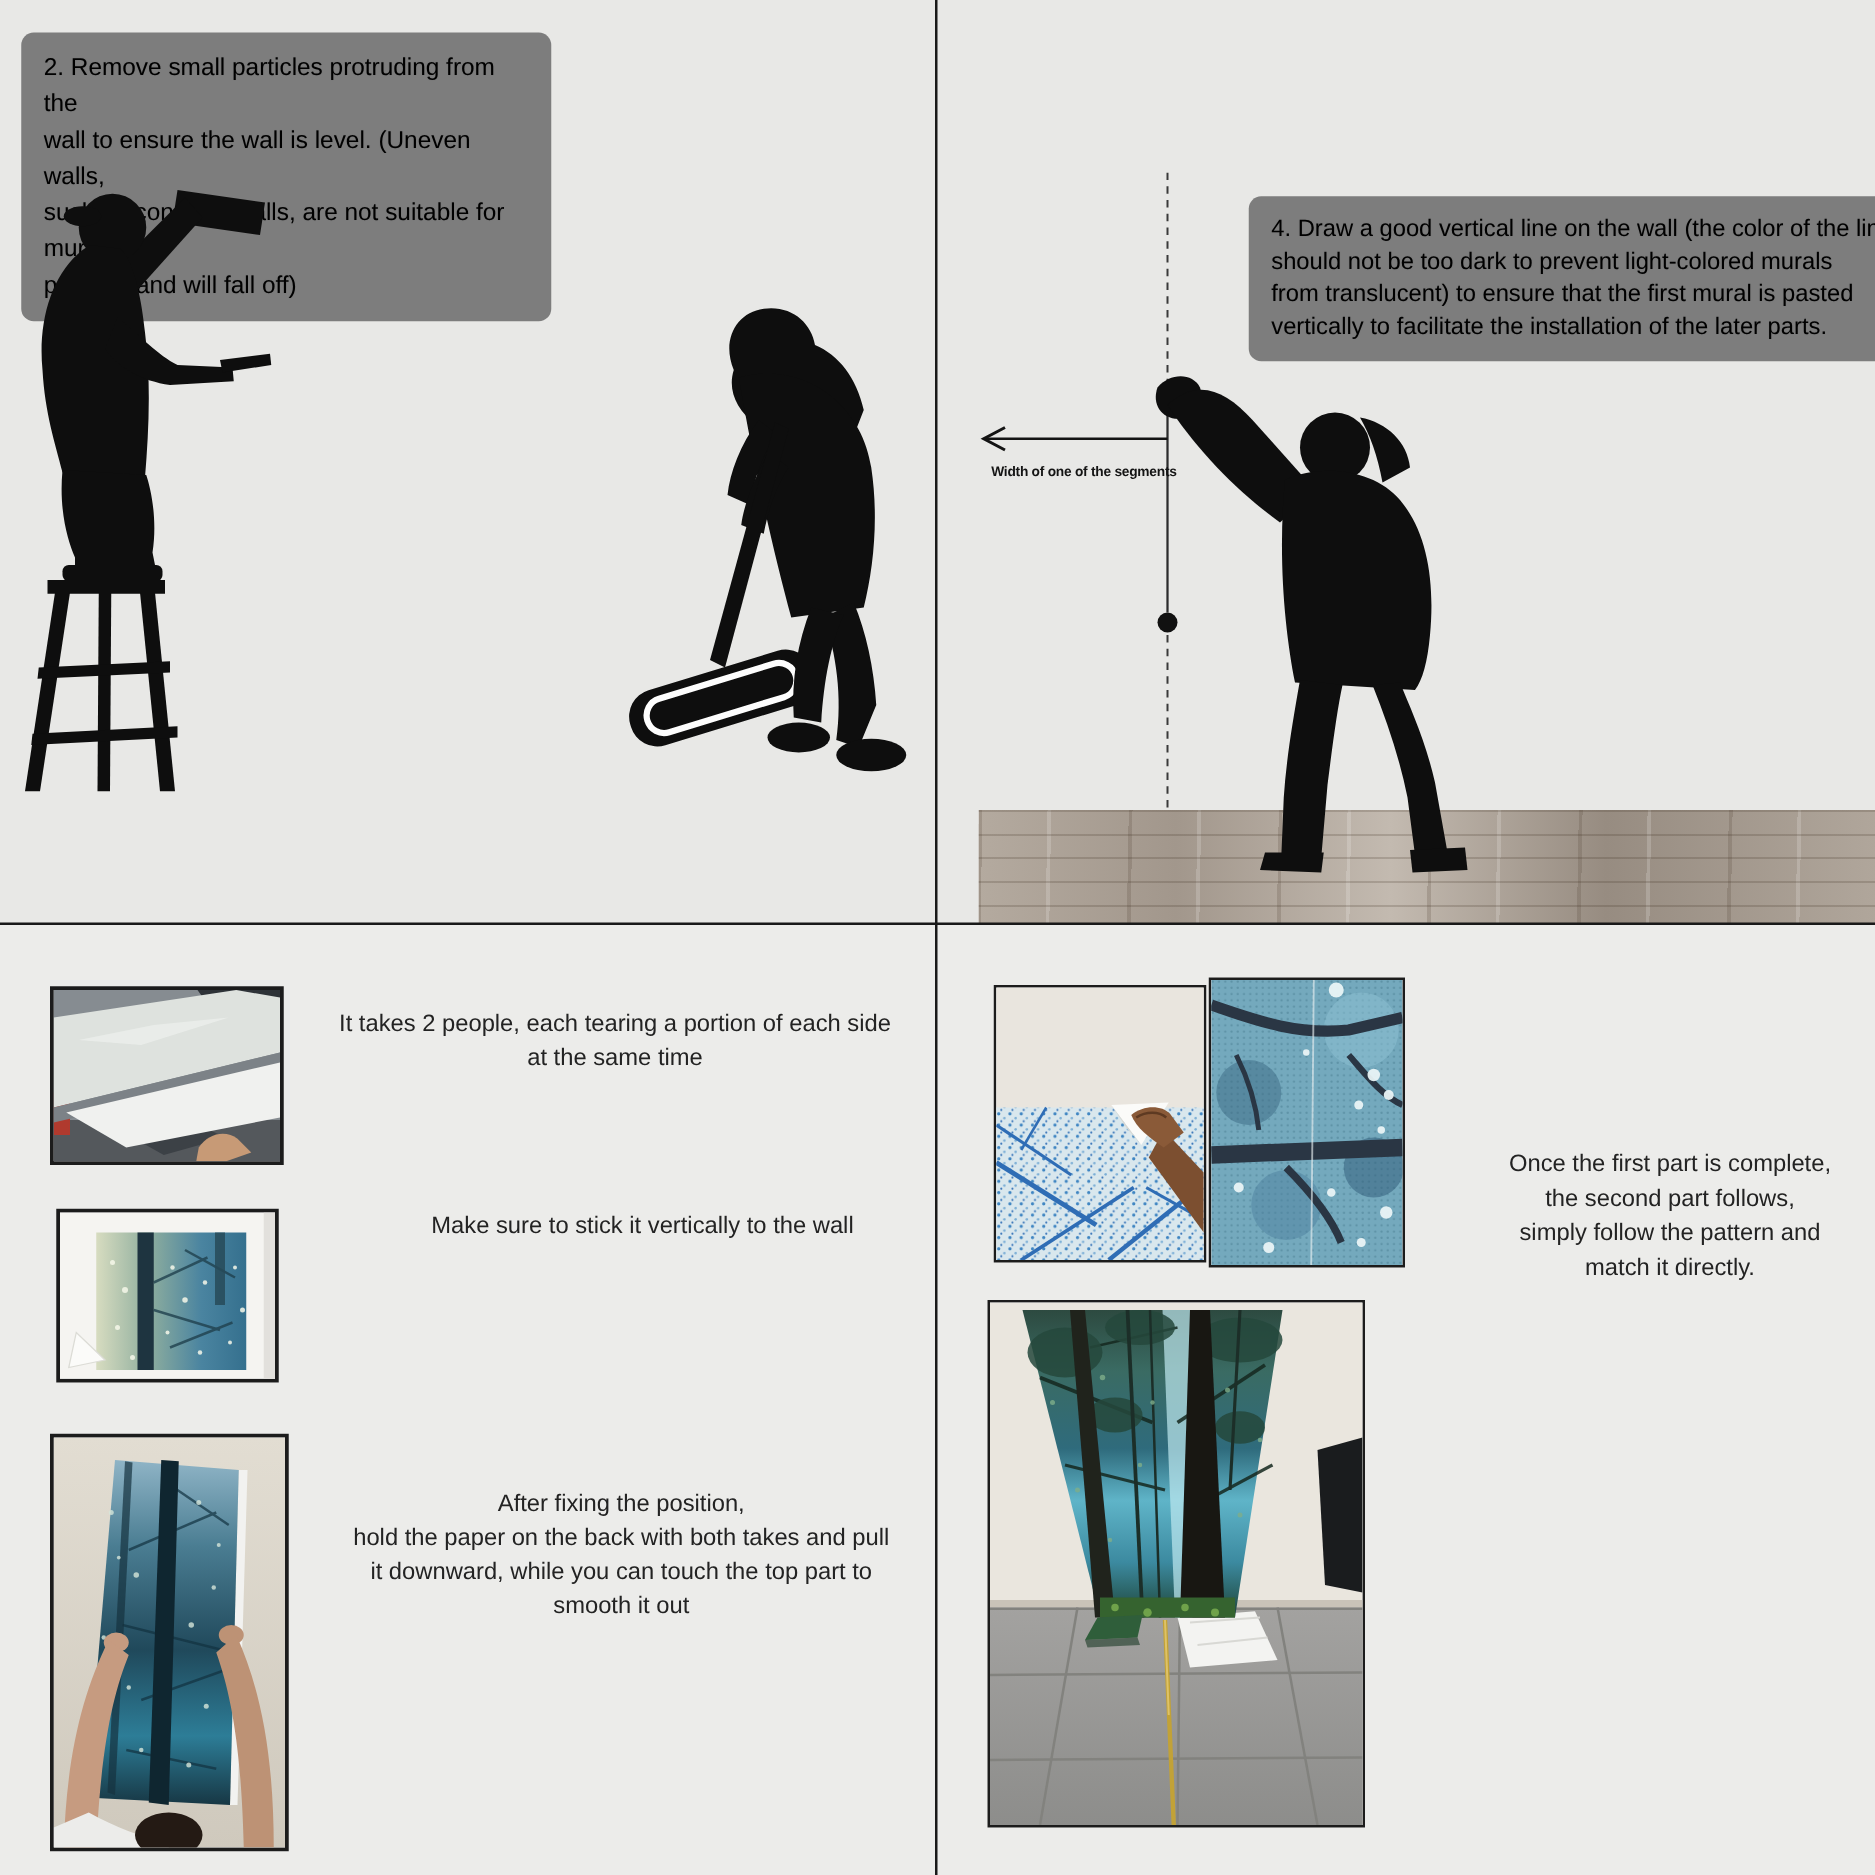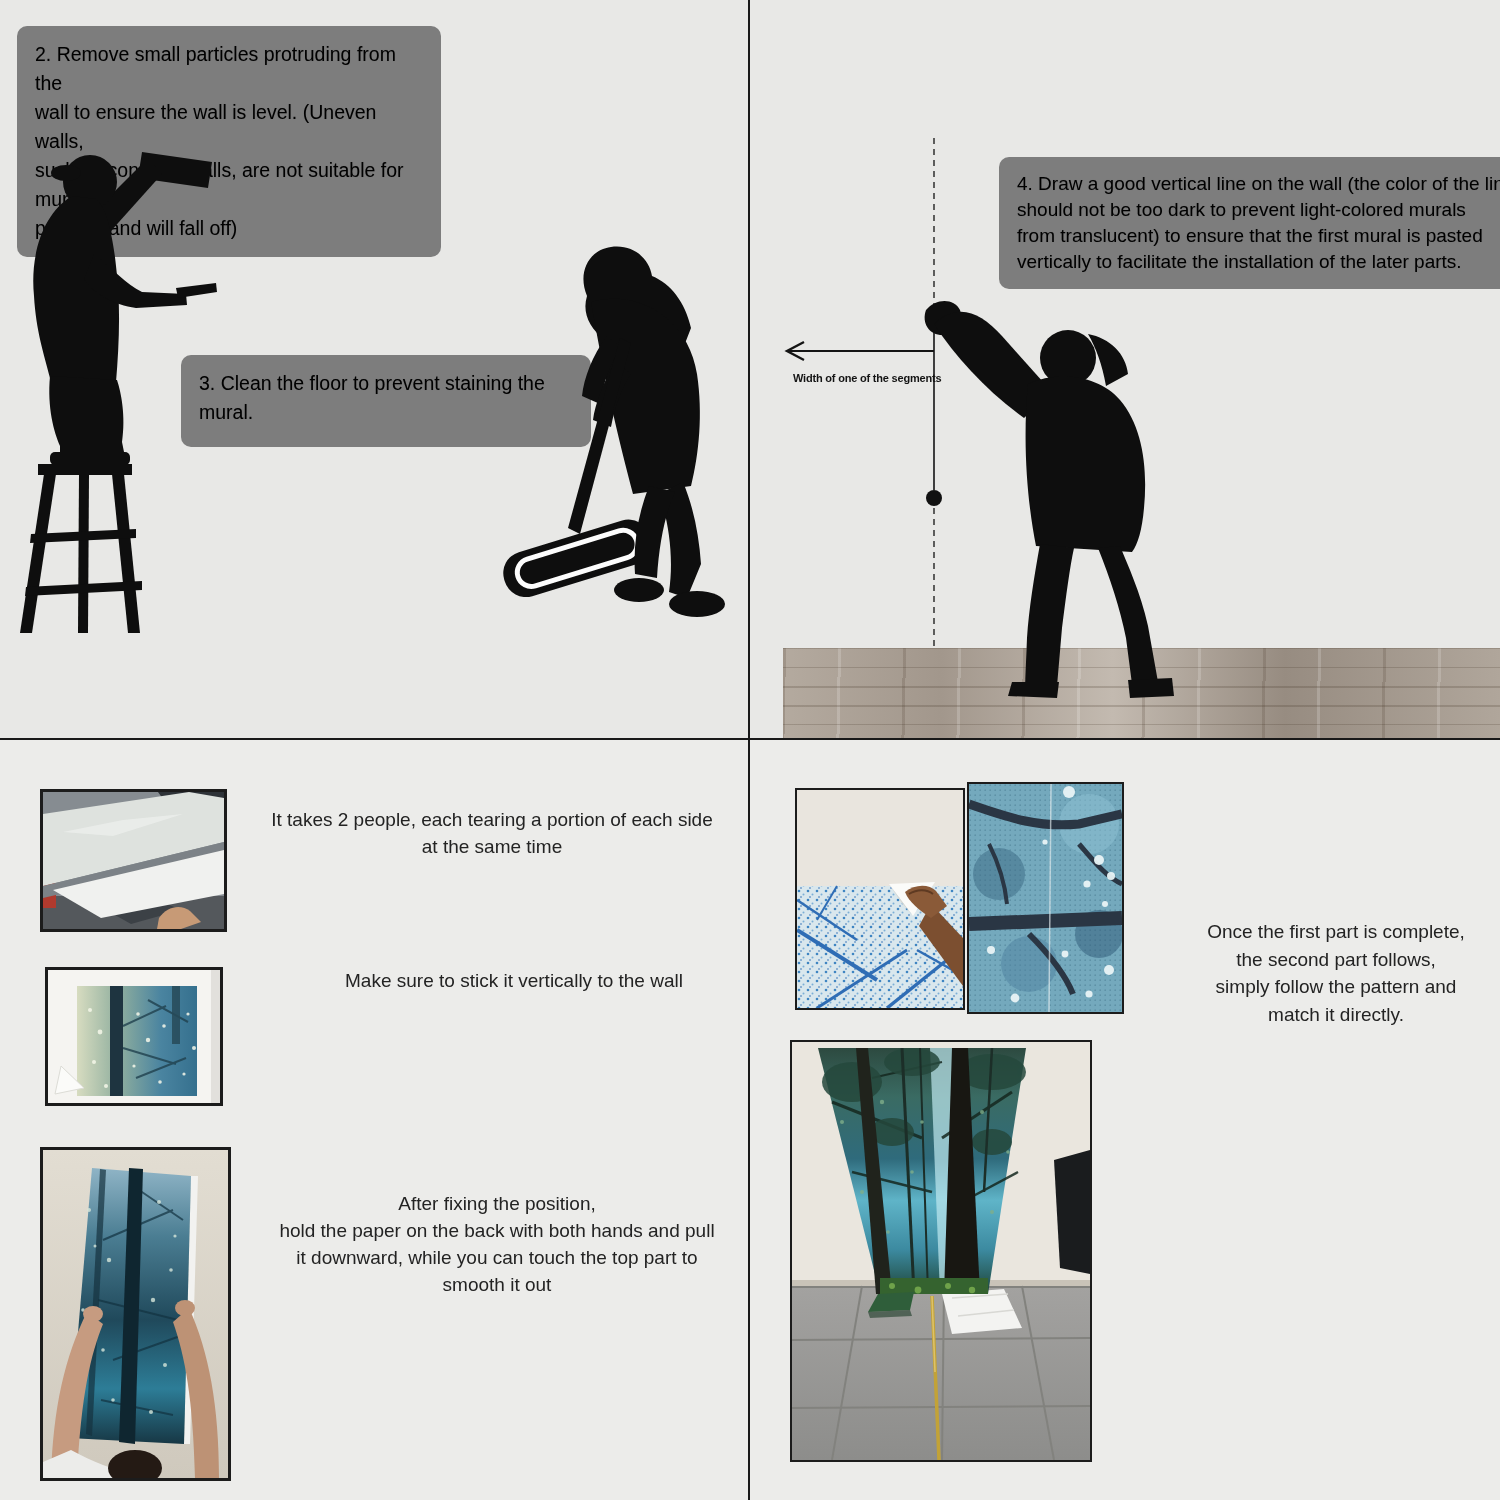--- a/index.html
+++ b/index.html
@@ -62,21 +62,20 @@
       <rect x="50" y="306" width="80" height="13" rx="5"></rect>
       <rect x="38" y="318" width="94" height="11"></rect>
       <polygon points="44,328 56,328 32,487 20,487"></polygon>
       <polygon points="112,328 124,328 140,487 128,487"></polygon>
       <polygon points="79,328 89,328 88,487 78,487"></polygon>
       <polygon points="31,388 136,383 136,392 30,397"></polygon>
       <polygon points="26,441 142,435 142,444 25,450"></polygon>
     </g>
   </svg>
 
-  <div class="abs note-box" style="left:181px;top:355px;width:410px;height:92px;">3. Clean the floor to prevent staining the mural.</div>
 
   <svg class="abs" style="left:487px;top:242px" width="256" height="386" viewBox="0 0 256 386">
     <g fill="#0e0e0e">
       <path d="M100,54 C90,30 102,8 124,5 C146,2 162,16 165,34 C184,42 198,60 204,86 L190,122 L118,98 C102,86 95,70 100,54 Z"></path>
       <path d="M104,60 C152,46 202,78 210,132 C216,172 212,212 204,244 L146,252 C132,200 118,140 104,60 Z"></path>
       <path d="M120,94 C105,114 97,136 95,154 L113,162 C116,141 124,120 134,105 Z"></path>
       <path d="M128,120 C116,141 108,162 106,178 L124,185 C128,164 135,145 144,132 Z"></path>
       <polygon points="133,96 144,101 93,292 81,286"></polygon>
       <g transform="rotate(-17 88 316)">
         <rect x="14" y="294" width="152" height="46" rx="22"></rect>
@@ -227,21 +226,21 @@
       <ellipse cx="50" cy="164" rx="10" ry="8" fill="#c69b80"></ellipse>
       <path d="M44,162 L60,174 C48,204 38,244 34,328 L8,328 C10,258 22,206 44,162 Z" fill="#c69b80"></path>
       <ellipse cx="142" cy="158" rx="10" ry="8" fill="#bd9275"></ellipse>
       <path d="M146,158 L130,172 C142,206 150,248 152,328 L176,328 C176,256 166,202 146,158 Z" fill="#bd9275"></path>
       <path d="M28,300 C50,312 70,320 92,324 L92,328 L0,328 L0,312 Z" fill="#ececea"></path>
       <ellipse cx="92" cy="318" rx="27" ry="18" fill="#241a14"></ellipse>
     </svg>
   </div>
 
   <div class="abs body-text" style="left:257px;top:1190px;width:480px;">After fixing the position,
-hold the paper on the back with both hands and pull
+hold the paper on the back with both takes and pull
 it downward, while you can touch the top part to
 smooth it out</div>
 
   <div class="abs photo" style="left:795px;top:788px;width:170px;height:222px;border-width:2px;">
     <svg width="166" height="218" viewBox="0 0 166 218">
       <defs>
         <pattern id="spk" width="9" height="9" patternUnits="userSpaceOnUse">
           <rect width="9" height="9" fill="#d9e7ed"></rect>
           <circle cx="2" cy="2" r="1.3" fill="#3e85c2"></circle>
           <circle cx="6.5" cy="5.5" r="1" fill="#7aaed6"></circle>

